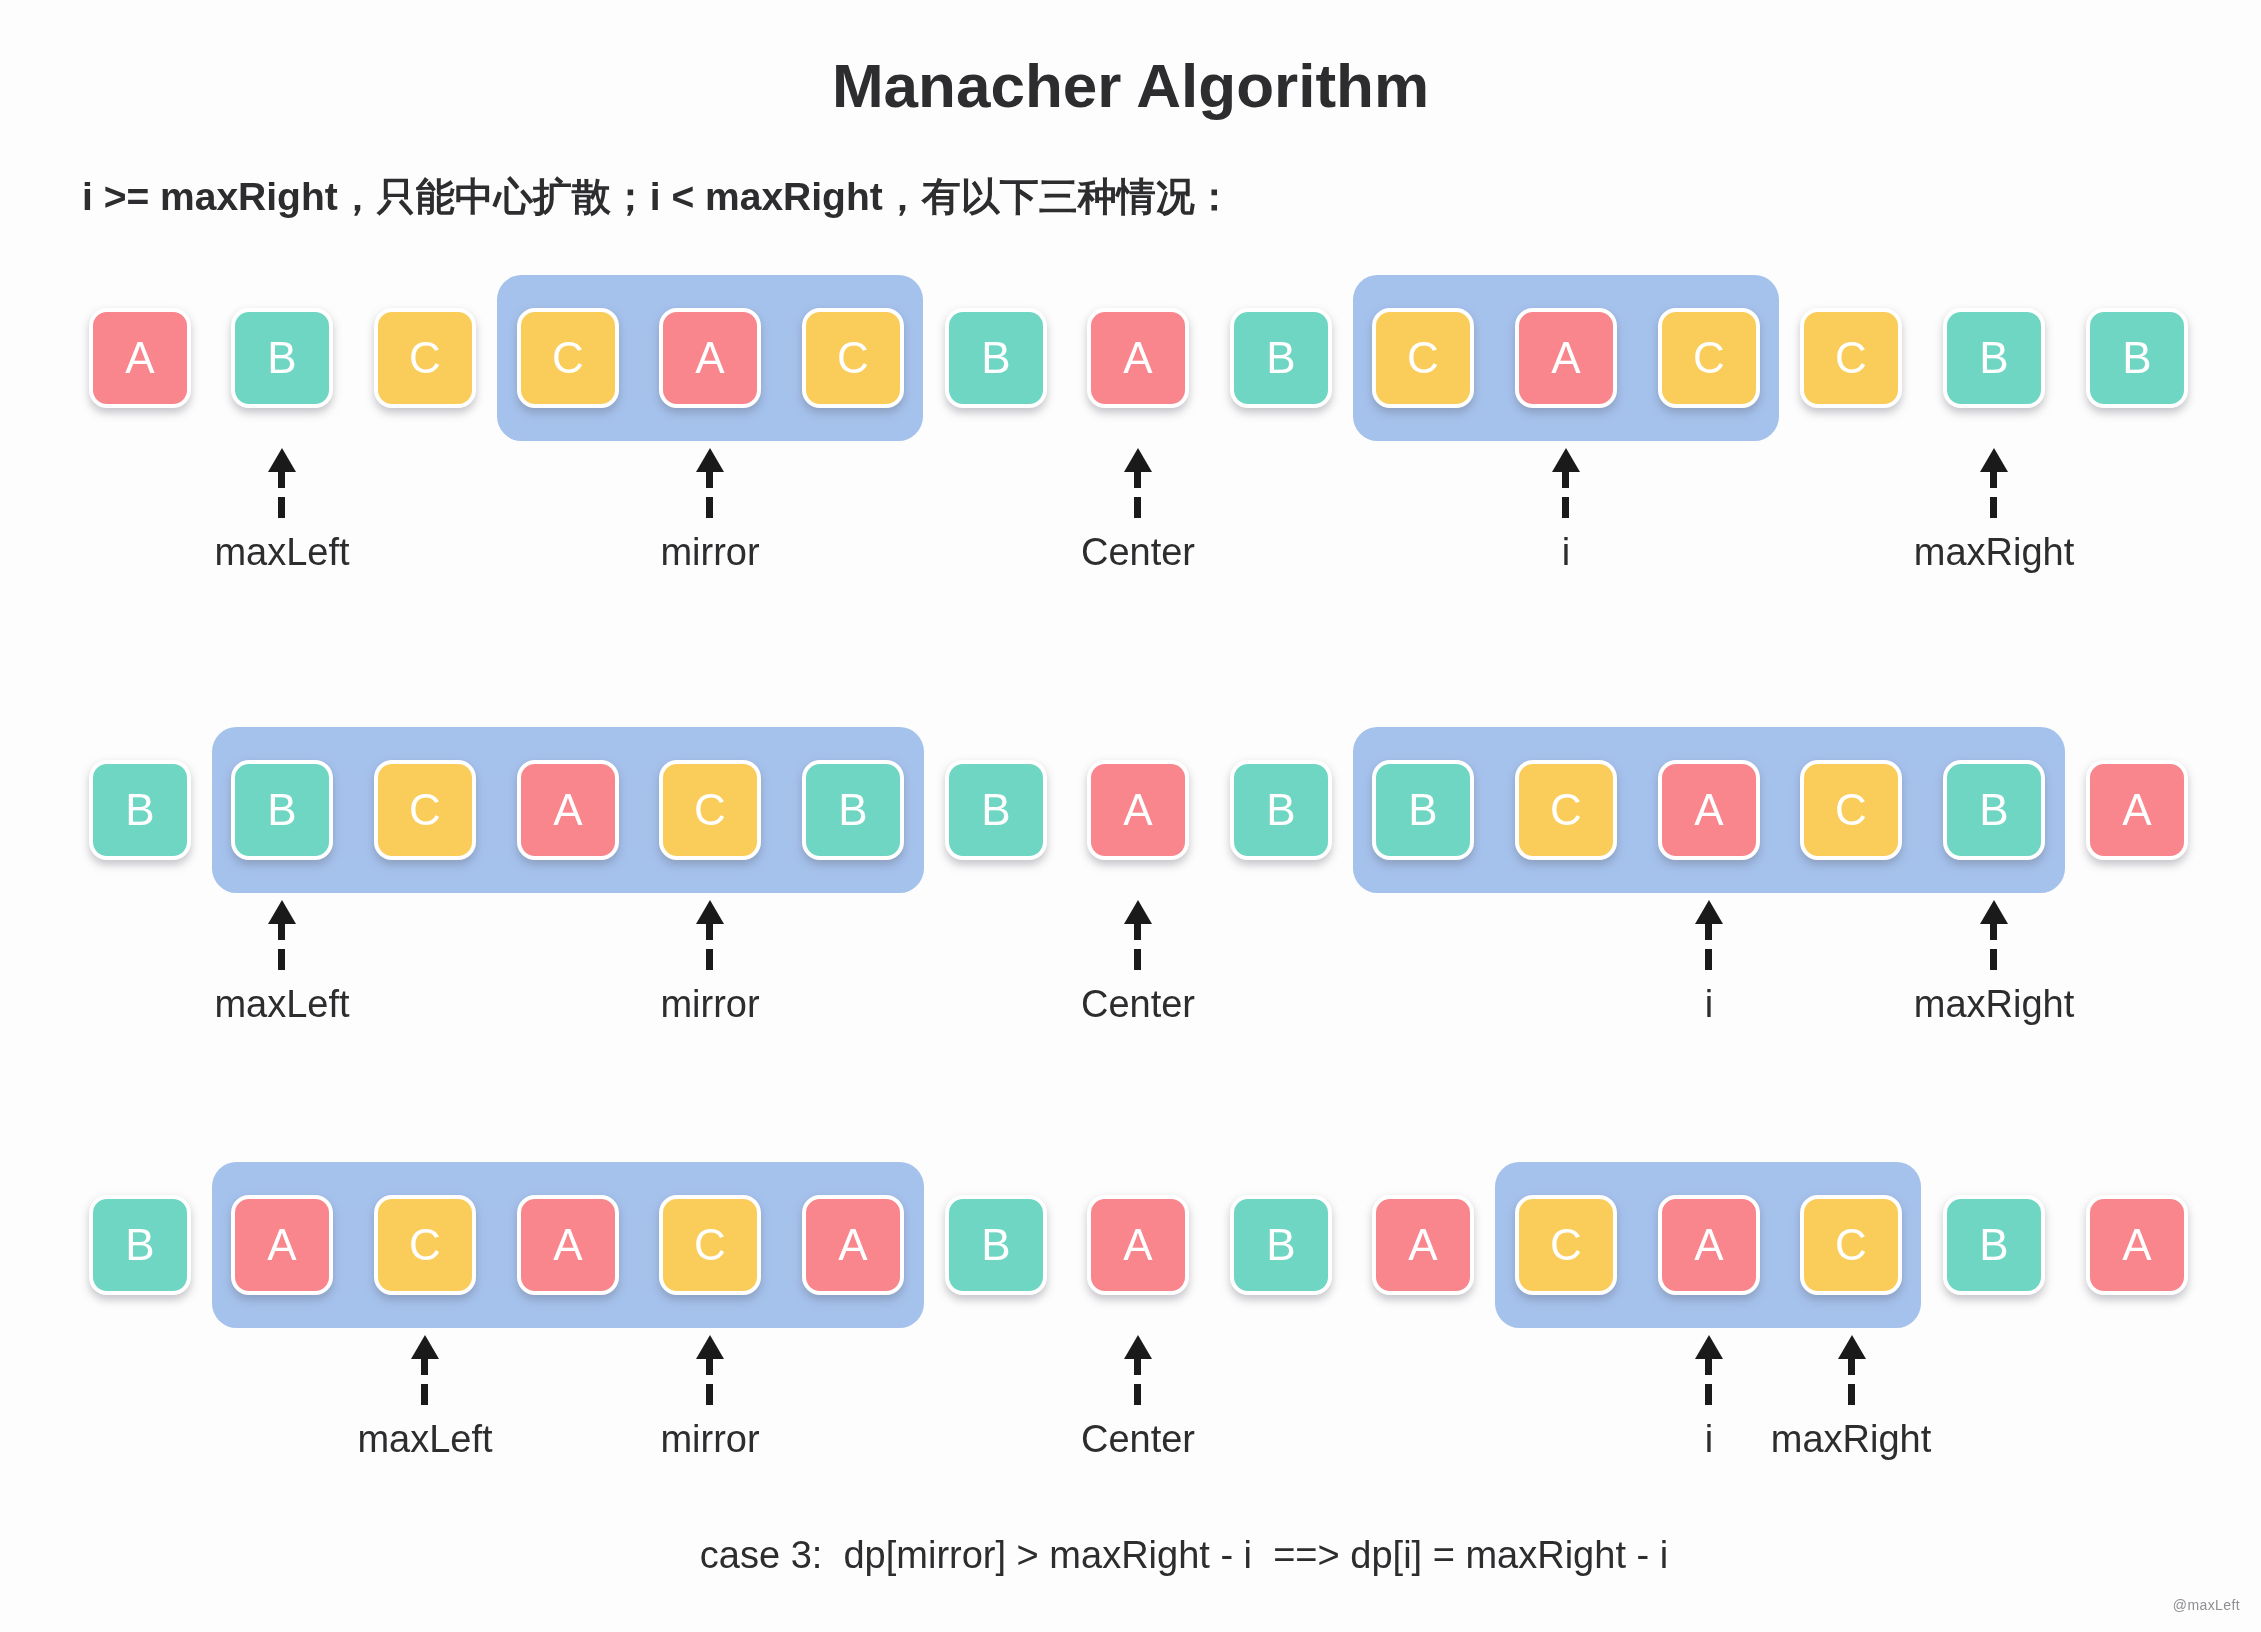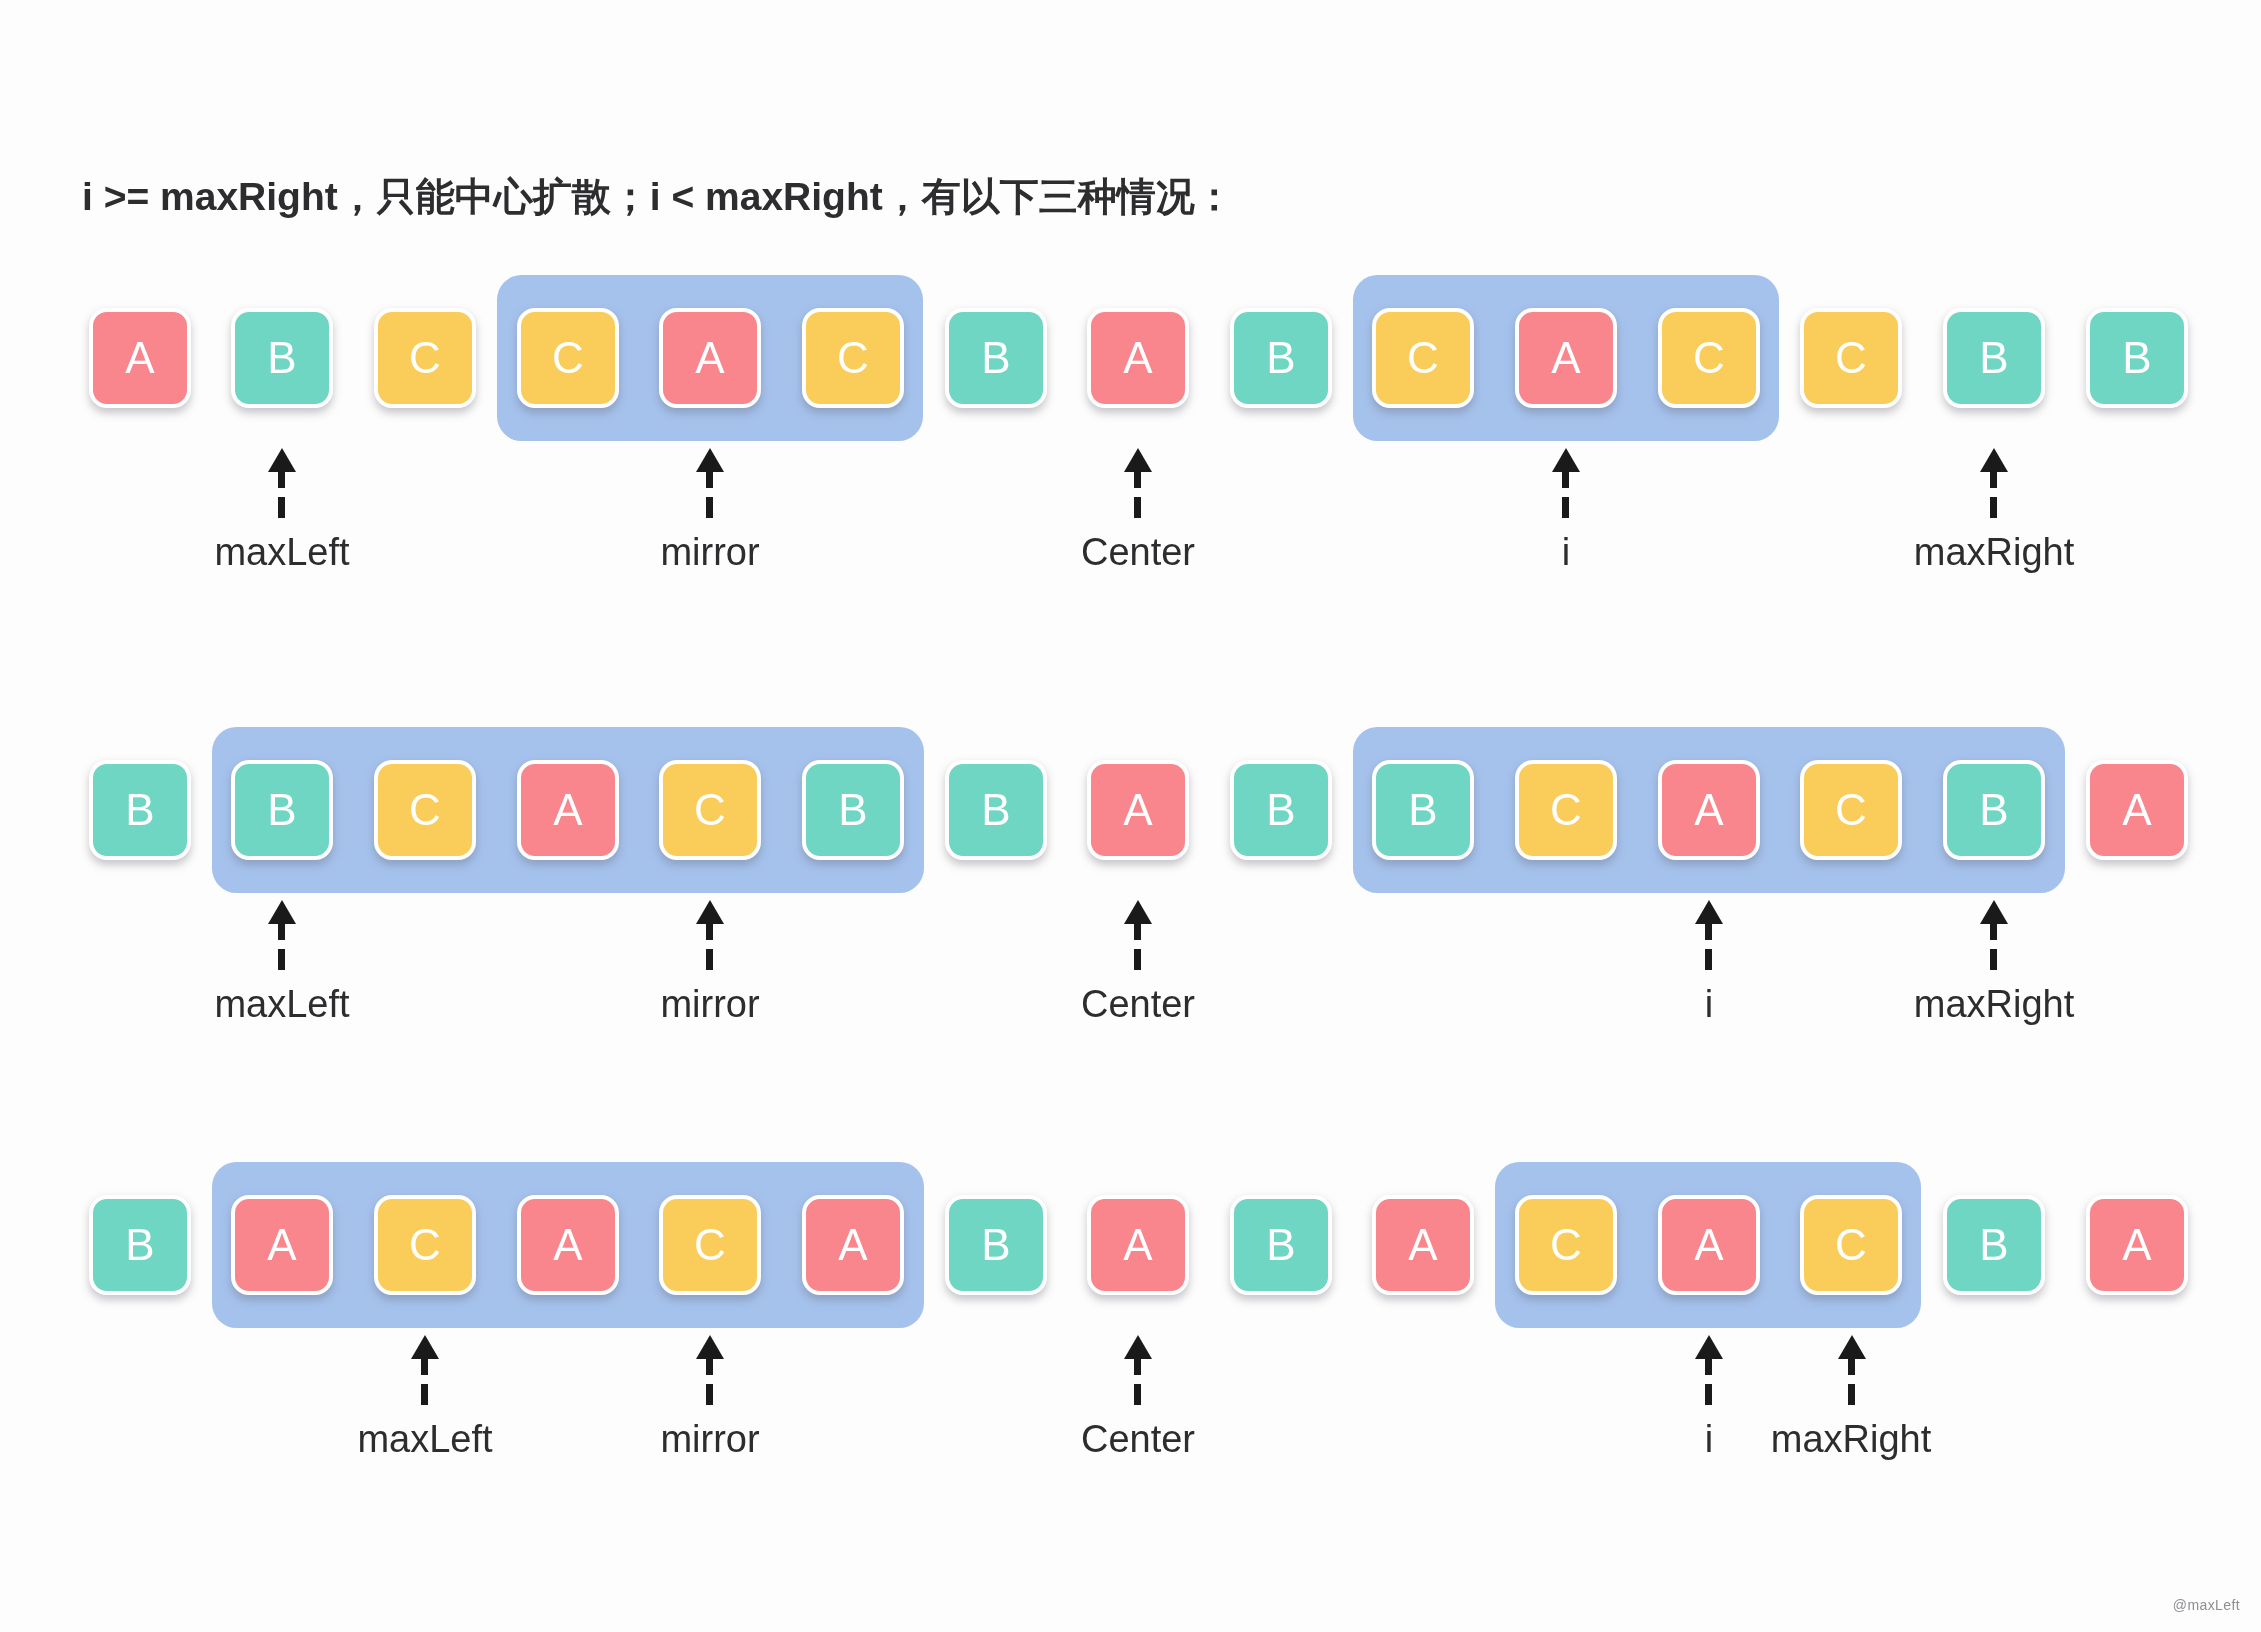--- a/index.html
+++ b/index.html
@@ -51,20 +51,21 @@
   }
   .watermark{
     position:absolute;right:21px;top:1605px;transform:translateY(-50%);
     font-size:14px;color:#8E8E93;letter-spacing:0.4px;
   }
 </style>
 </head>
 <body>
 
 <div id="stage">
+  <h1 class="page-title">Manacher Algorithm</h1>
   <div class="subtitle">i &gt;= maxRight，只能中心扩散；i &lt; maxRight，有以下三种情况：</div>
   <div id="rows">
       <div class="row-layer">
         <div class="hl" style="left: 497px; top: 275px; width: 426px; height: 166px; background: rgb(165, 194, 237);"></div>
         <div class="hl" style="left: 1353px; top: 275px; width: 426px; height: 166px; background: rgb(165, 194, 237);"></div>
         <div class="tile" style="left: 89px; top: 308px; background: rgb(249, 133, 141);">
           <span style="color: rgb(255, 255, 255);">A</span>
         </div>
         <div class="tile" style="left: 231px; top: 308px; background: rgb(111, 214, 195);">
           <span style="color: rgb(255, 255, 255);">B</span>
@@ -289,17 +290,18 @@
           <div class="stem" style="background: rgb(26, 26, 26);"></div>
           <div class="dash" style="background: rgb(26, 26, 26);"></div>
         </div>
         <div class="ptr-label" style="left: 1709px; top: 1418px; color: rgb(45, 45, 47);">i</div>
         <div class="arrow" style="left: 1837px; top: 1335px;">
           <div class="head" style="border-bottom-color: rgb(26, 26, 26);"></div>
           <div class="stem" style="background: rgb(26, 26, 26);"></div>
           <div class="dash" style="background: rgb(26, 26, 26);"></div>
         </div>
         <div class="ptr-label" style="left: 1851px; top: 1418px; color: rgb(45, 45, 47);">maxRight</div>
+        <div class="caption" style="left: 1184px; top: 1555px; color: rgb(45, 45, 47);">case 3:  dp[mirror] &gt; maxRight - i  ==&gt; dp[i] = maxRight - i</div>
       </div>
     </div>
   <div class="watermark">@maxLeft</div>
 </div>
 
 
 </body></html>

